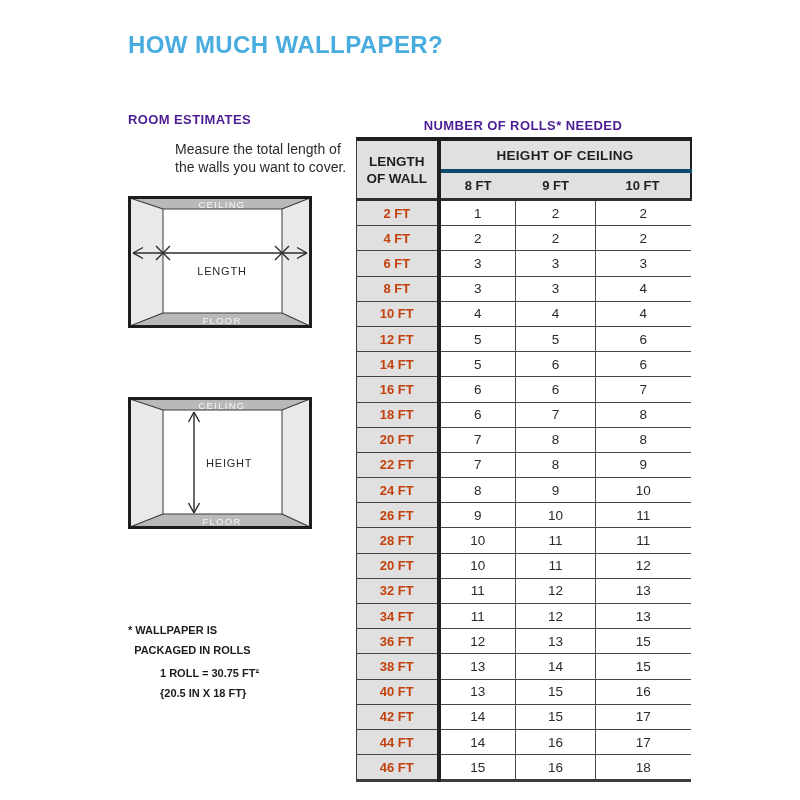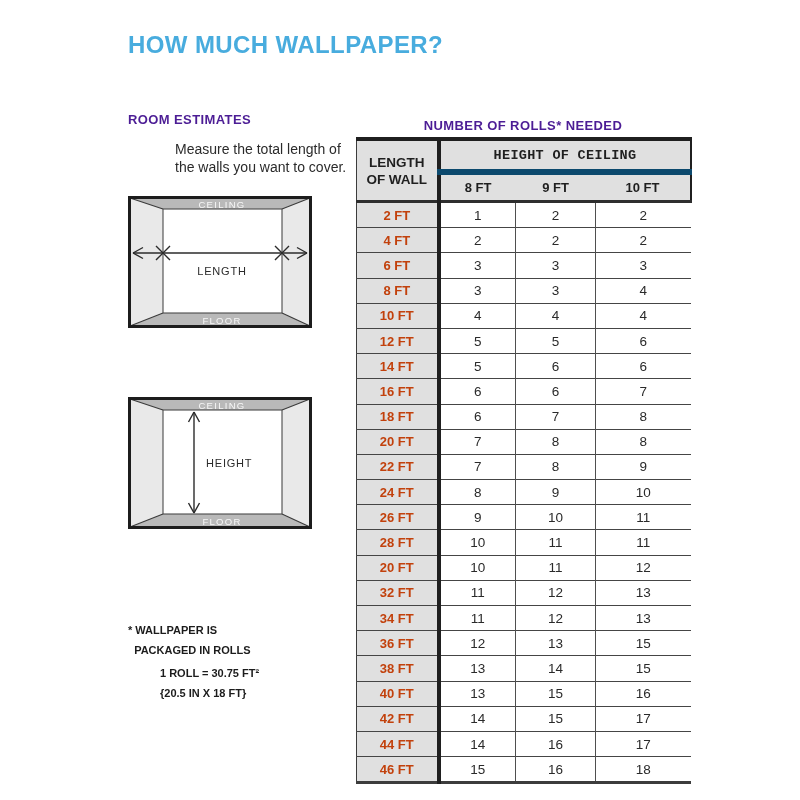--- a/index.html
+++ b/index.html
@@ -21,22 +21,22 @@
   .diag2{left:128px;top:397px;}
   .room-label{fill:#f7f7f7;font-family:"Liberation Sans",sans-serif;font-size:9.5px;letter-spacing:1.3px;}
   .dim-label{fill:#2b2b2b;font-family:"Liberation Sans",sans-serif;font-size:11px;letter-spacing:0.8px;}
   
   table.rolls{position:absolute;left:356px;top:137px;width:334px;table-layout:fixed;
     border-collapse:collapse;border-top:4px solid #1f1f1f;border-left:1.5px solid #3c3c3c;
     border-bottom:3px solid #3c3c3c;}
   table.rolls th,table.rolls td{padding:0;}
   th.corner{background:#e0e0e0;border-right:4px solid #1f1f1f;border-bottom:3px solid #2e2e2e;
     font-weight:700;font-size:13.5px;line-height:17px;white-space:pre-line;text-align:center;color:#1f1f1f;}
-  th.group{background:#e0e0e0;border-bottom:6px solid #0c4a6e;border-right:2px solid #1f1f1f;
-    font-weight:700;font-size:13.5px;height:28px;text-align:center;letter-spacing:0.3px;color:#1f1f1f;font-family:Liberation Mono, monospace;}
+  th.group{background:#e0e0e0;border-bottom:4px solid #0c4a6e;border-right:2px solid #1f1f1f;
+    font-weight:700;font-size:13.5px;height:28px;text-align:center;letter-spacing:0.3px;color:#1f1f1f;}
   tr.sub th{background:#e0e0e0;font-weight:700;font-size:13px;height:25px;
     border-bottom:3px solid #2e2e2e;text-align:center;color:#1f1f1f;}
   tr.sub th.last{border-right:2px solid #1f1f1f;}
   tbody th{background:#e0e0e0;border-right:4px solid #1f1f1f;border-top:1.5px solid #454545;
     font-size:13px;font-weight:700;height:24.2px;text-align:center;color:#c2410c;}
   tbody td{border-top:1.5px solid #454545;border-left:1px solid #4f4f4f;
     text-align:center;font-size:13.5px;color:#2a2a2a;background:#fff;}
   tbody td.first{border-left:none;}
 </style>
 </head>

